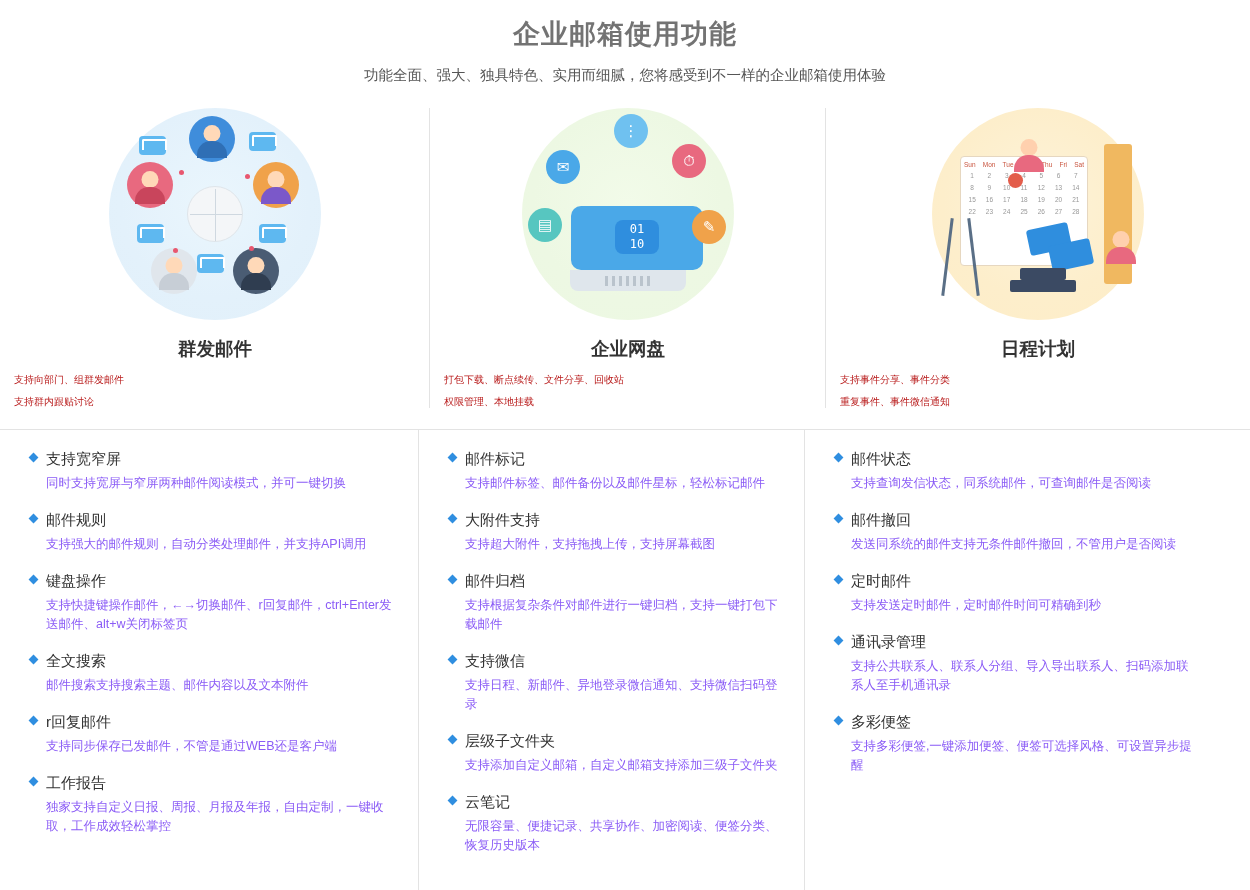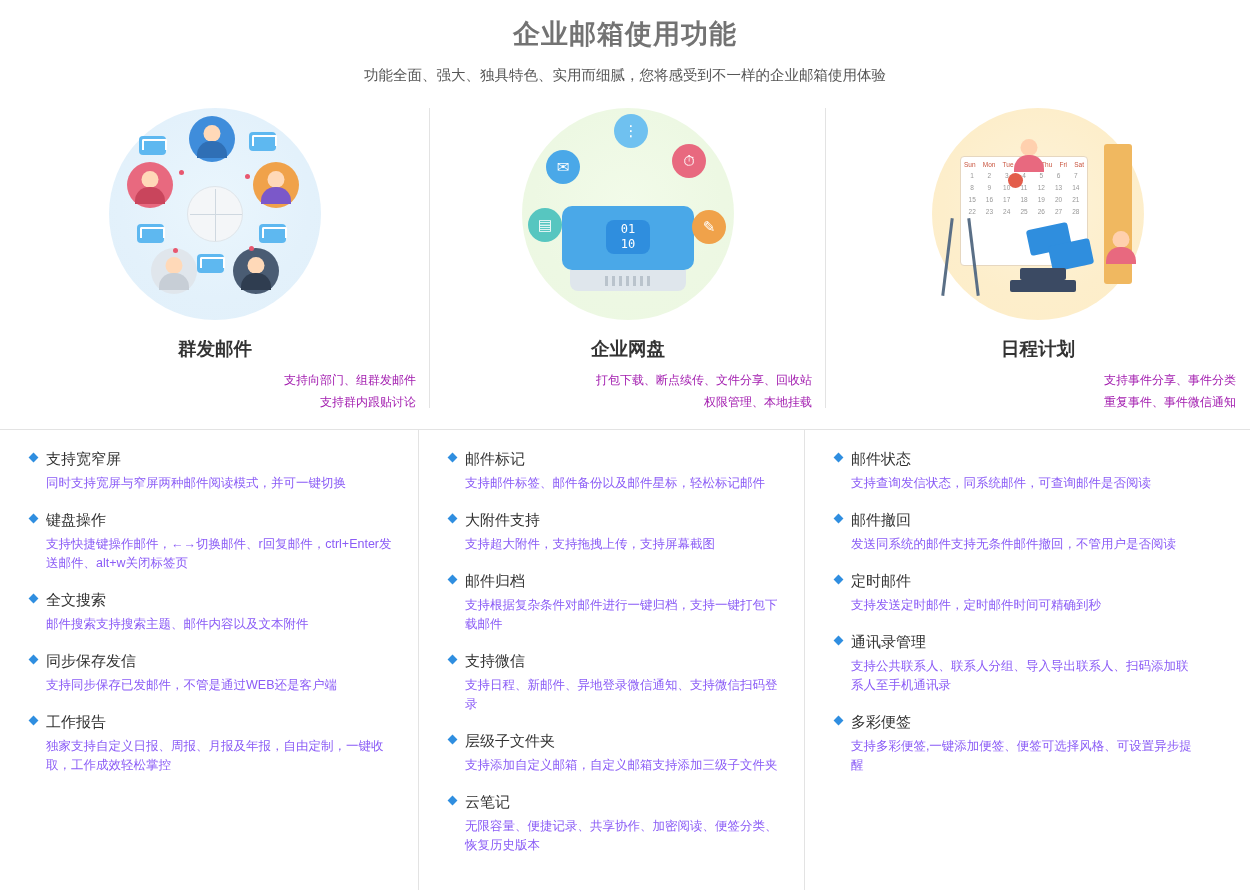--- a/index.html
+++ b/index.html
@@ -70,23 +70,23 @@
   .hero-2 { background: radial-gradient(circle at 50% 45%, #f2fbe9 0%, #edf8e3 60%, #ecf8e2 100%); }
   .hero-3 { background: radial-gradient(circle at 50% 45%, #fdf3d9 0%, #fdeecb 60%, #fdedc8 100%); }
   .card-title {
     text-align: center;
     font-size: 18.5px;
     font-weight: bold;
     color: #333;
     margin-top: 16px;
   }
   .card-desc {
-    text-align: right;
-    font-size: 12px;
-    color: #a21caf;
+    text-align: left;
+    font-size: 10px;
+    color: #b91c1c;
     line-height: 22px;
     margin-top: 8px;
   }
   .divider-h {
     width: 1250px;
     height: 1px;
     background: #e3e3e3;
     margin-top: 16px;
   }
   .features-row {
@@ -196,21 +196,21 @@
   .dot {
     position: absolute;
     width: 5px; height: 5px;
     border-radius: 50%;
     background: #e8576f;
   }
 
   
   .disk-body {
     position: absolute;
-    left: 40px; top: 98px;
+    left: 49px; top: 98px;
     width: 132px; height: 64px;
     background: #4aa8e8;
     border-radius: 10px;
   }
   .disk-screen {
     position: absolute;
     left: 50%; top: 14px;
     transform: translateX(-50%);
     width: 44px; height: 34px;
     border-radius: 8px;
@@ -471,31 +471,36 @@
 <div class="features-row">
 
   <div class="features-col fc-1">
     <div class="feature">
       <span class="bullet"></span>
       <div class="feature-title">支持宽窄屏</div>
       <div class="feature-desc">同时支持宽屏与窄屏两种邮件阅读模式，并可一键切换</div>
     </div>
     <div class="feature">
       <span class="bullet"></span>
+      <div class="feature-title">邮件规则</div>
+      <div class="feature-desc">支持强大的邮件规则，自动分类处理邮件，并支持API调用</div>
+    </div>
+    <div class="feature">
+      <span class="bullet"></span>
       <div class="feature-title">键盘操作</div>
       <div class="feature-desc">支持快捷键操作邮件，←→切换邮件、r回复邮件，ctrl+Enter发送邮件、alt+w关闭标签页</div>
     </div>
     <div class="feature">
       <span class="bullet"></span>
       <div class="feature-title">全文搜索</div>
       <div class="feature-desc">邮件搜索支持搜索主题、邮件内容以及文本附件</div>
     </div>
     <div class="feature">
       <span class="bullet"></span>
-      <div class="feature-title">同步保存发信</div>
+      <div class="feature-title">r回复邮件</div>
       <div class="feature-desc">支持同步保存已发邮件，不管是通过WEB还是客户端</div>
     </div>
     <div class="feature">
       <span class="bullet"></span>
       <div class="feature-title">工作报告</div>
       <div class="feature-desc">独家支持自定义日报、周报、月报及年报，自由定制，一键收取，工作成效轻松掌控</div>
     </div>
     <div class="vline"></div>
   </div>
 

